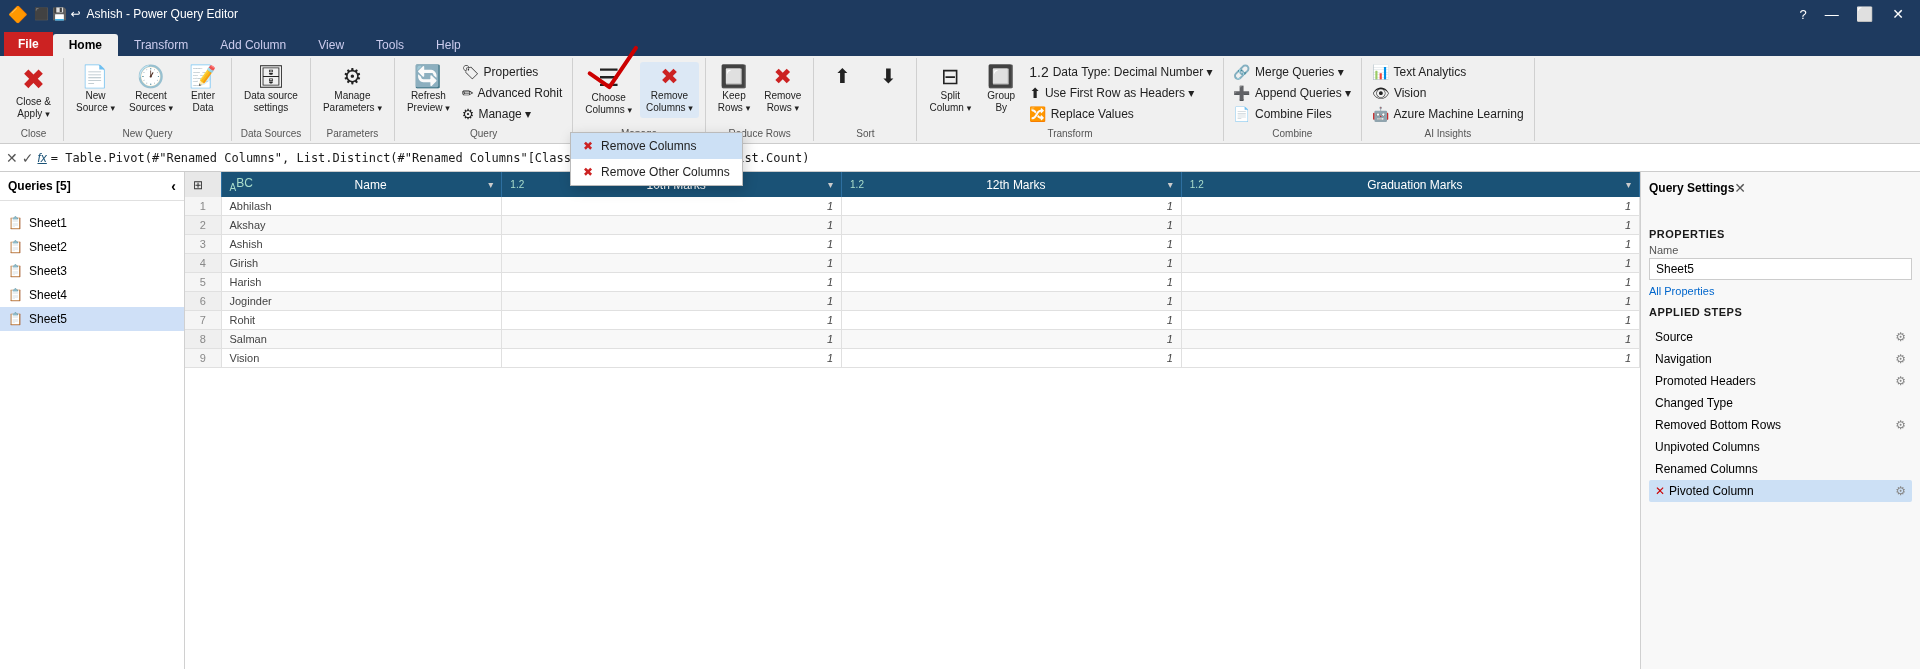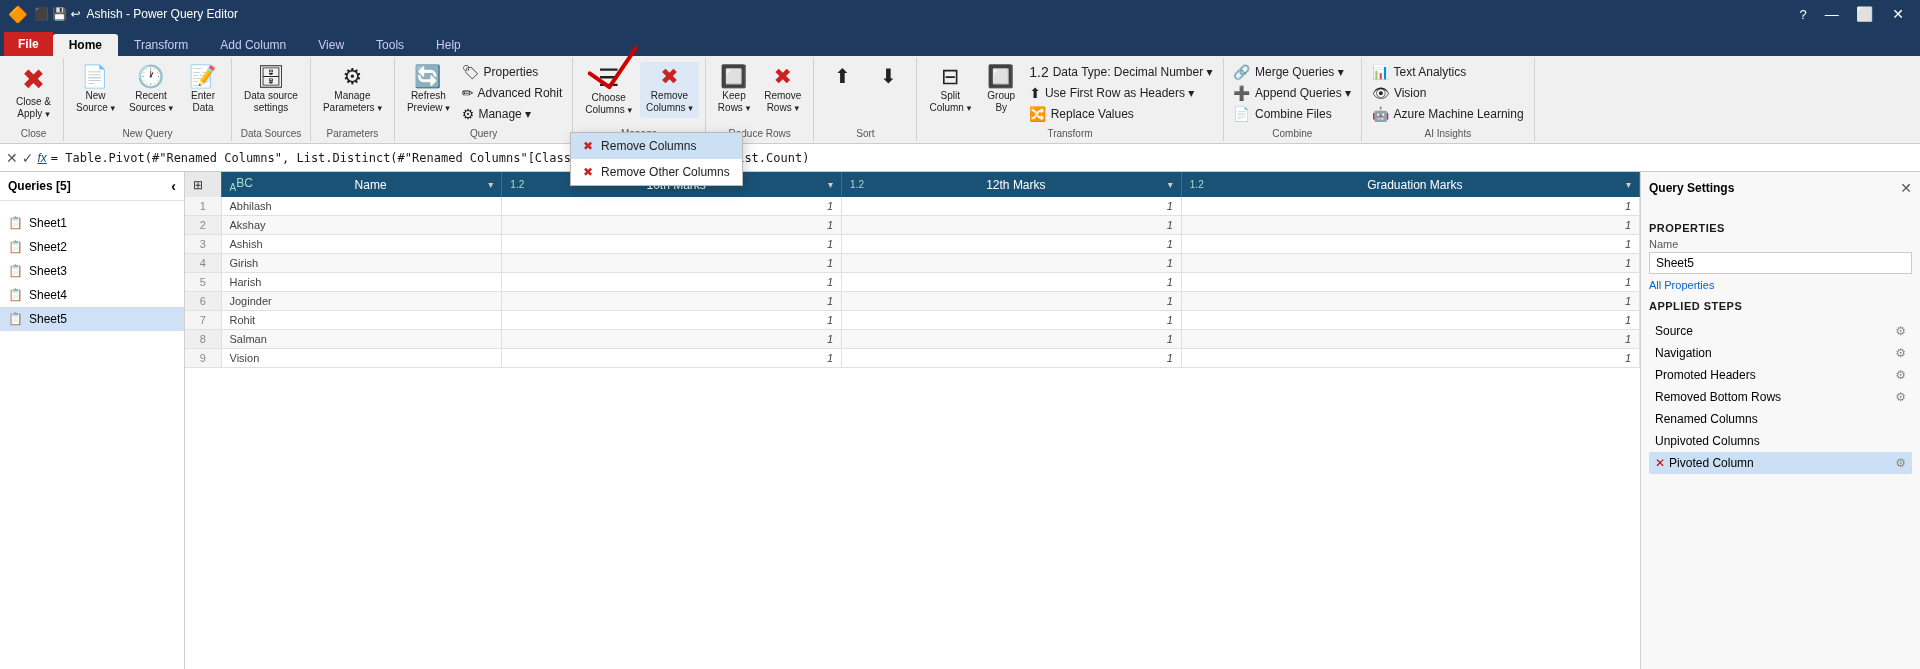--- a/index.html
+++ b/index.html
@@ -108,22 +108,22 @@
     .col-header-content { display: flex; align-items: center; justify-content: space-between; gap: 4px; }
     .col-type { font-size: 10px; color: #adc; }
     .col-arrow { font-size: 10px; color: #ccc; cursor: pointer; }
 
     
     .settings-panel {
       width: 280px; background: #f8f8f8; border-left: 1px solid #d0d0d0;
       display: flex; flex-direction: column; padding: 8px;
     }
     .settings-header {
-      display: flex; justify-content: space-between; align-items: center;
-      font-size: 14px; font-weight: 600; margin-bottom: 18px;
+      display: flex; align-items: center;
+      font-size: 14px; font-weight: 600; margin-bottom: 24px;
     }
     .settings-section-title {
       font-size: 11px; font-weight: 700; color: #1a1a1a; margin: 8px 0 4px 0;
       letter-spacing: 0.5px;
     }
     .settings-name-input {
       width: 100%; border: 1px solid #ccc; padding: 3px 6px; font-size: 12px;
       background: #fff; outline: none;
     }
     .settings-link { color: #0066cc; font-size: 11px; cursor: pointer; text-decoration: none; }
@@ -537,28 +537,31 @@
       </div>
       <div class="step-item">
         <span>Navigation</span>
         <span class="step-gear">⚙</span>
       </div>
       <div class="step-item">
         <span>Promoted Headers</span>
         <span class="step-gear">⚙</span>
       </div>
       <div class="step-item">
+        <span>Changed Type</span>
+      </div>
+      <div class="step-item">
         <span>Removed Bottom Rows</span>
         <span class="step-gear">⚙</span>
       </div>
       <div class="step-item">
+        <span>Unpivoted Columns</span>
+      </div>
+      <div class="step-item">
         <span>Renamed Columns</span>
-      </div>
-      <div class="step-item">
-        <span>Unpivoted Columns</span>
       </div>
       <div class="step-item active" style="background:#cce0f5;">
         <span class="step-error">✕</span>
         <span>Pivoted Column</span>
         <span class="step-gear">⚙</span>
       </div>
     </div>
   </div>
 </div>
 

